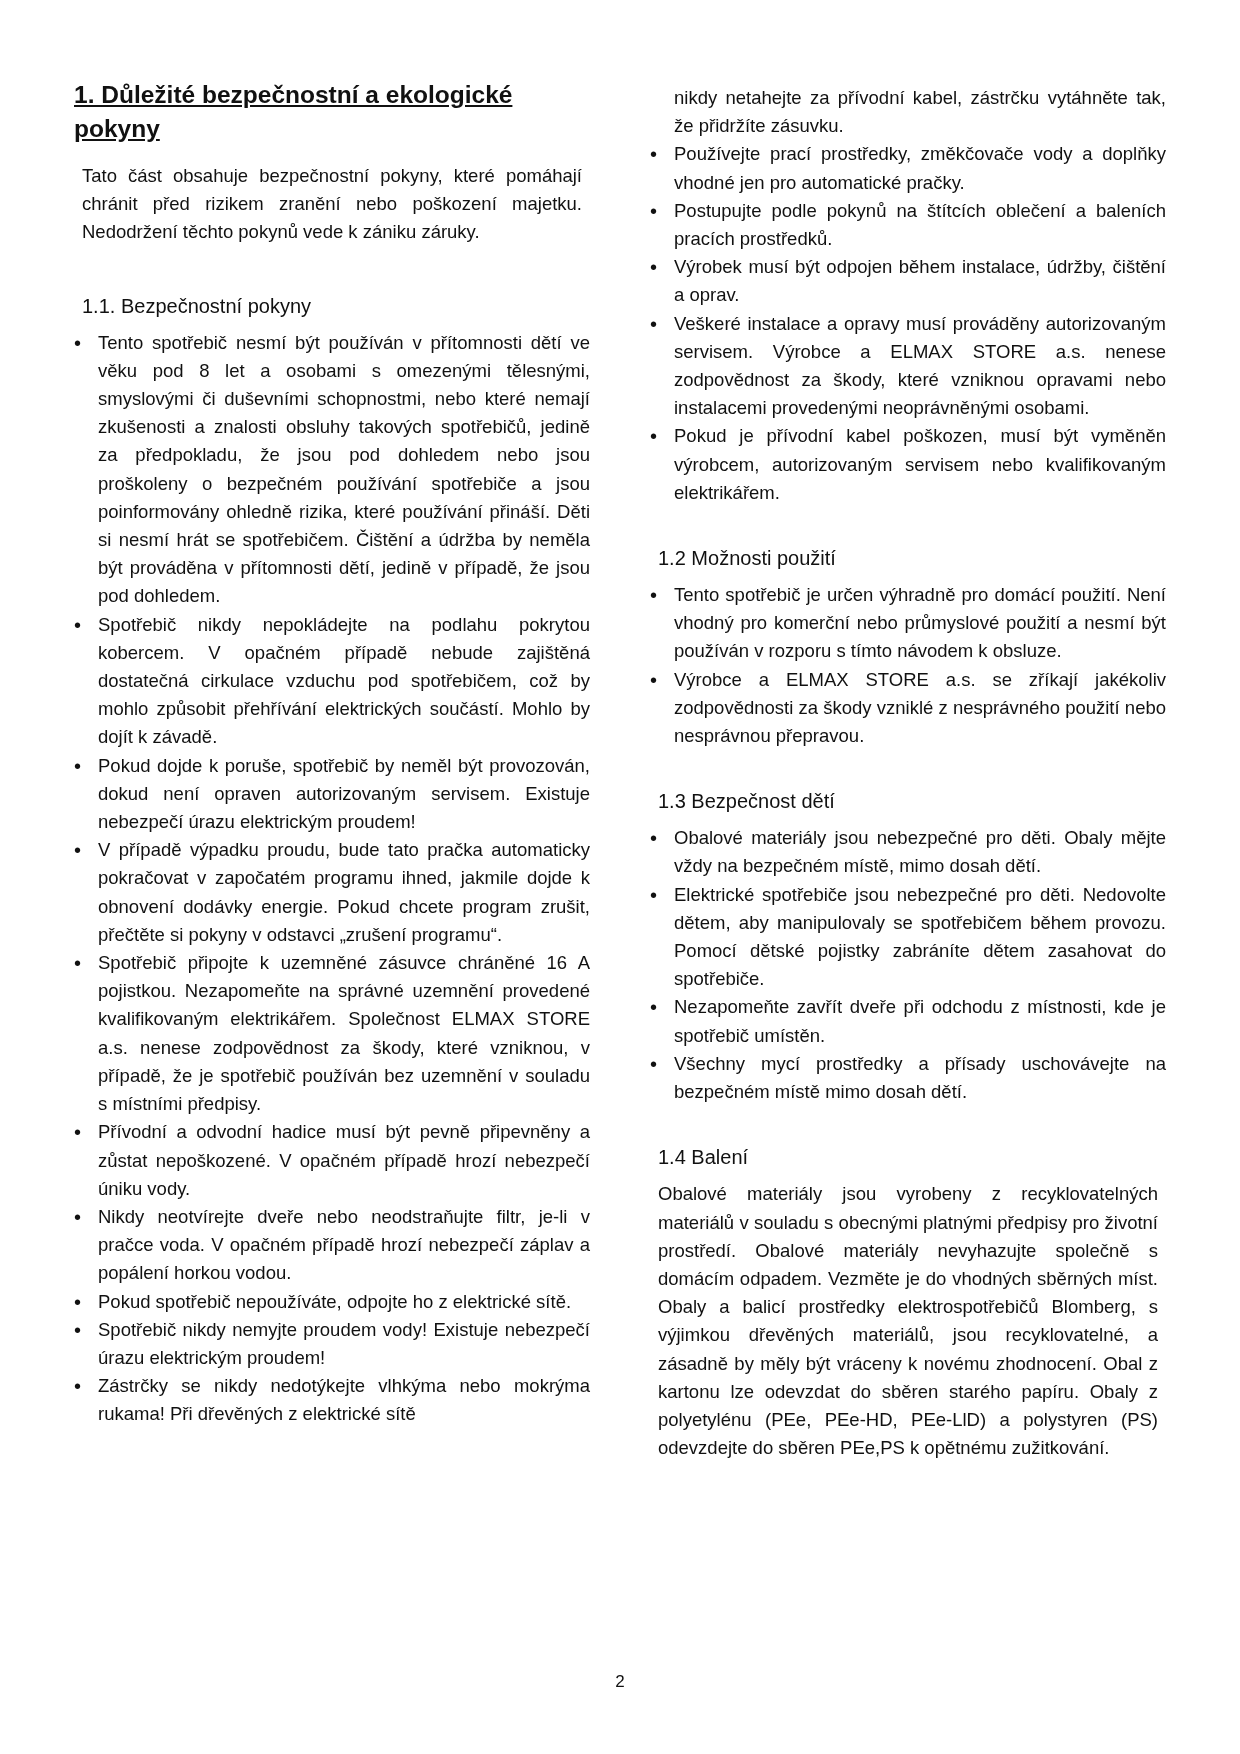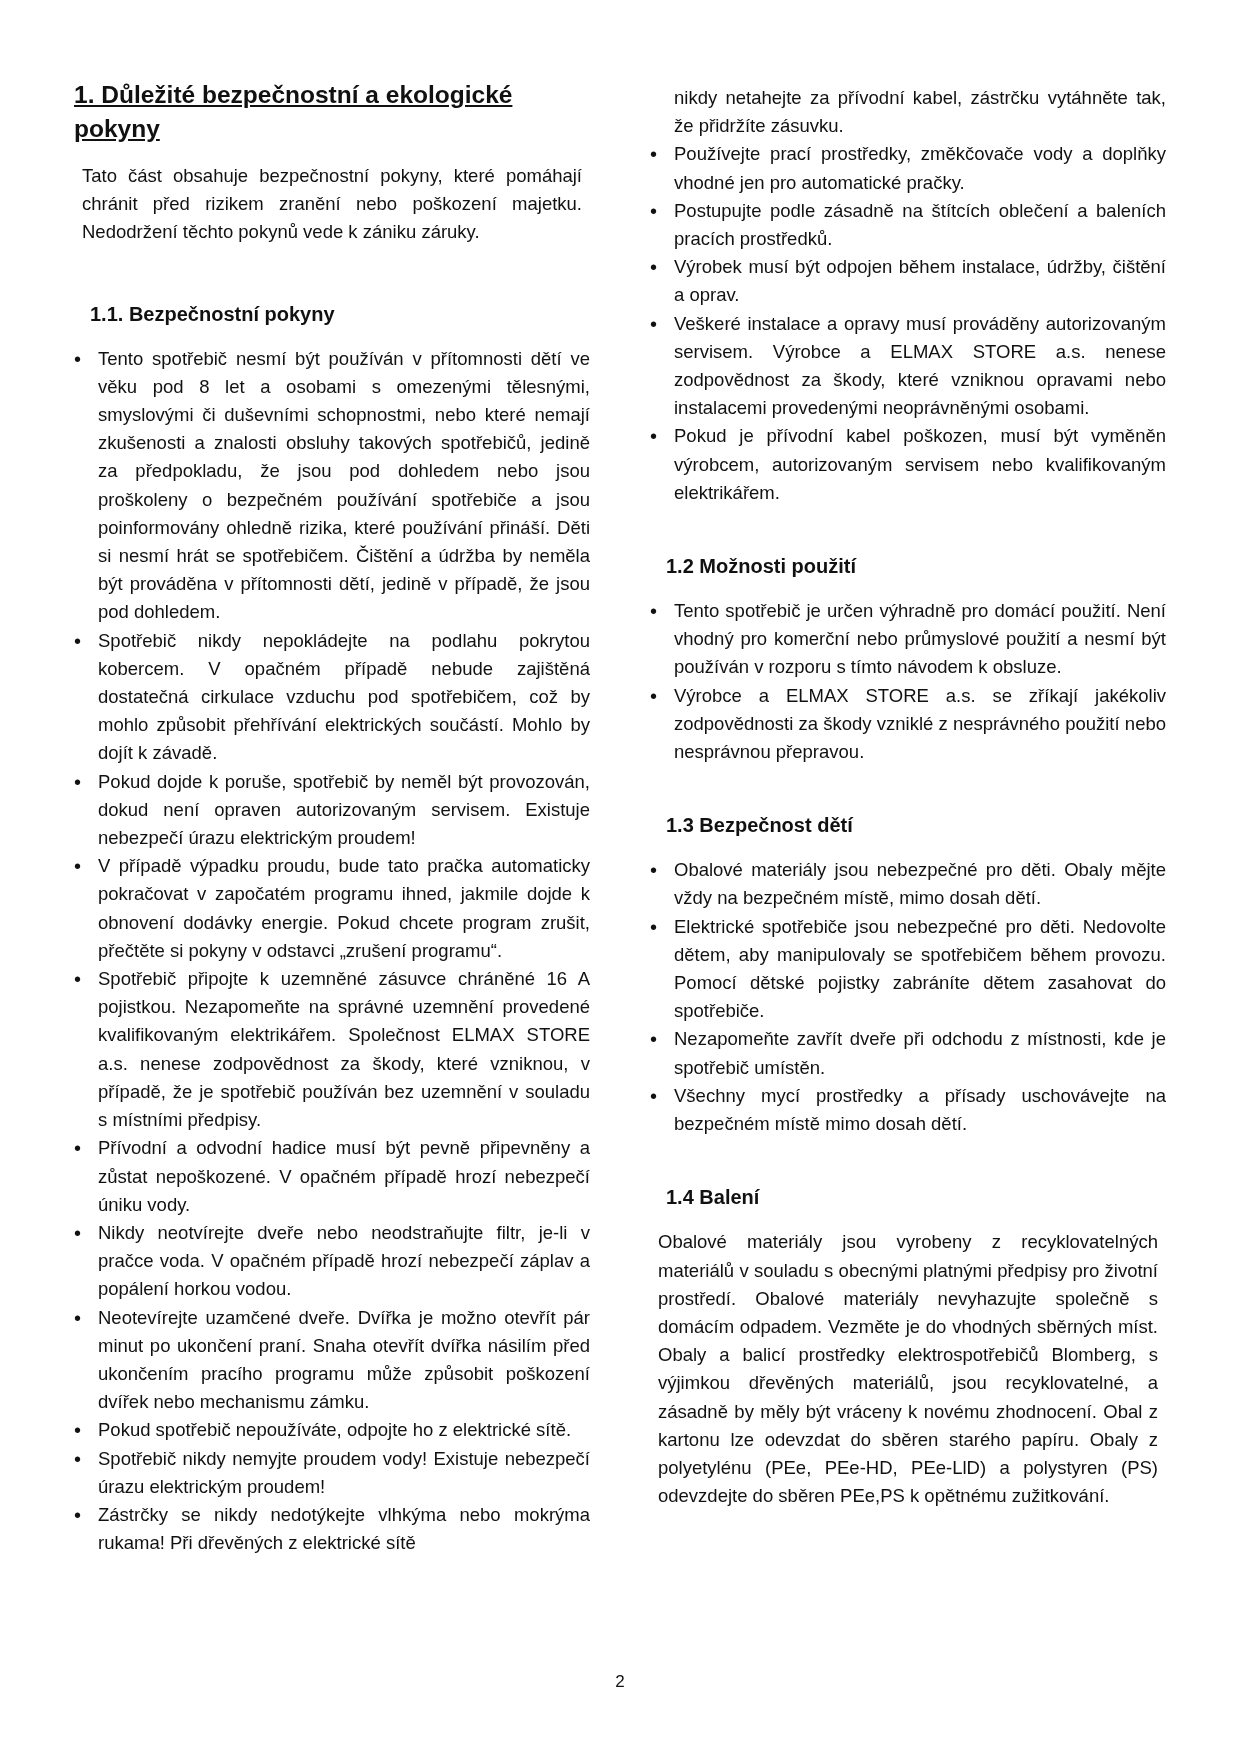--- a/index.html
+++ b/index.html
@@ -2,21 +2,21 @@
 <html><head>
 <meta charset="utf-8">
 <style>
   html, body { margin: 0; padding: 0; background: #ffffff; }
   body { width: 1240px; height: 1754px; position: relative; overflow: hidden;
          font-family: "Liberation Sans", "DejaVu Sans", sans-serif; color: #111; }
   .col { position: absolute; top: 72px; width: 516px; font-size: 18.5px; line-height: 28.2px; }
   .col.left { left: 74px; }
   .col.right { left: 650px; top: 84px; }
   .title { font-size: 24.5px; font-weight: bold; text-decoration: underline; line-height: 34px; margin: 6px 0 16px 0; }
-  .h2 { font-size: 20px; font-weight: bold; margin: 16px; line-height: 30px; }
+  .h2 { font-size: 20px; font-weight: normal; margin: 8px; line-height: 30px; }
   p { margin: 8px; text-align: justify; }
   ul { list-style: none; margin: 0; padding: 0; }
   li { position: relative; padding-left: 24px; text-align: justify; }
   li::before { content: "•"; position: absolute; left: 0px; top: 0; font-size: 20px; }
   li.cont { padding-left: 24px; }
   li.cont::before { content: ""; }
   .gap { height: 28px; }
   .pagenum { position: absolute; top: 1672px; left: 0; width: 1240px; text-align: center; font-size: 17px; }
 </style>
 </head>
@@ -28,32 +28,31 @@
   <div class="gap"></div>
   <h2 class="h2">1.1. Bezpečnostní pokyny</h2>
   <ul>
     <li>Tento spotřebič nesmí být používán v přítomnosti dětí ve věku pod 8 let a osobami s omezenými tělesnými, smyslovými či duševními schopnostmi, nebo které nemají zkušenosti a znalosti obsluhy takových spotřebičů, jedině za předpokladu, že jsou pod dohledem nebo jsou proškoleny o bezpečném používání spotřebiče a jsou poinformovány ohledně rizika, které používání přináší. Děti si nesmí hrát se spotřebičem. Čištění a údržba by neměla být prováděna v přítomnosti dětí, jedině v případě, že jsou pod dohledem.</li>
     <li>Spotřebič nikdy nepokládejte na podlahu pokrytou kobercem. V opačném případě nebude zajištěná dostatečná cirkulace vzduchu pod spotřebičem, což by mohlo způsobit přehřívání elektrických součástí. Mohlo by dojít k závadě.</li>
     <li>Pokud dojde k poruše, spotřebič by neměl být provozován, dokud není opraven autorizovaným servisem. Existuje nebezpečí úrazu elektrickým proudem!</li>
     <li>V případě výpadku proudu, bude tato pračka automaticky pokračovat v započatém programu ihned, jakmile dojde k obnovení dodávky energie. Pokud chcete program zrušit, přečtěte si pokyny v odstavci „zrušení programu“.</li>
     <li>Spotřebič připojte k uzemněné zásuvce chráněné 16 A pojistkou. Nezapomeňte na správné uzemnění provedené kvalifikovaným elektrikářem. Společnost ELMAX STORE a.s. nenese zodpovědnost za škody, které vzniknou, v případě, že je spotřebič používán bez uzemnění v souladu s místními předpisy.</li>
     <li>Přívodní a odvodní hadice musí být pevně připevněny a zůstat nepoškozené. V opačném případě hrozí nebezpečí úniku vody.</li>
     <li>Nikdy neotvírejte dveře nebo neodstraňujte filtr, je-li v pračce voda. V opačném případě hrozí nebezpečí záplav a popálení horkou vodou.</li>
-    <li>Neotevírejte uzamčené dveře. Dvířka je možno otevřít pár minut po ukončení praní. Snaha otevřít dvířka násilím před ukončením pracího programu může způsobit poškození dvířek nebo mechanismu zámku.</li>
     <li>Pokud spotřebič nepoužíváte, odpojte ho z elektrické sítě.</li>
     <li>Spotřebič nikdy nemyjte proudem vody! Existuje nebezpečí úrazu elektrickým proudem!</li>
     <li>Zástrčky se nikdy nedotýkejte vlhkýma nebo mokrýma rukama! Při dřevěných z elektrické sítě</li>
   </ul>
 </div>
 
 <div class="col right">
   <ul>
     <li class="cont">nikdy netahejte za přívodní kabel, zástrčku vytáhněte tak, že přidržíte zásuvku.</li>
     <li>Používejte prací prostředky, změkčovače vody a doplňky vhodné jen pro automatické pračky.</li>
-    <li>Postupujte podle zásadně na štítcích oblečení a baleních pracích prostředků.</li>
+    <li>Postupujte podle pokynů na štítcích oblečení a baleních pracích prostředků.</li>
     <li>Výrobek musí být odpojen během instalace, údržby, čištění a oprav.</li>
     <li>Veškeré instalace a opravy musí prováděny autorizovaným servisem. Výrobce a ELMAX STORE a.s. nenese zodpovědnost za škody, které vzniknou opravami nebo instalacemi provedenými neoprávněnými osobami.</li>
     <li>Pokud je přívodní kabel poškozen, musí být vyměněn výrobcem, autorizovaným servisem nebo kvalifikovaným elektrikářem.</li>
   </ul>
   <div class="gap"></div>
   <h2 class="h2">1.2 Možnosti použití</h2>
   <ul>
     <li>Tento spotřebič je určen výhradně pro domácí použití. Není vhodný pro komerční nebo průmyslové použití a nesmí být používán v rozporu s tímto návodem k obsluze.</li>
     <li>Výrobce a ELMAX STORE a.s. se zříkají jakékoliv zodpovědnosti za škody vzniklé z nesprávného použití nebo nesprávnou přepravou.</li>
   </ul>

